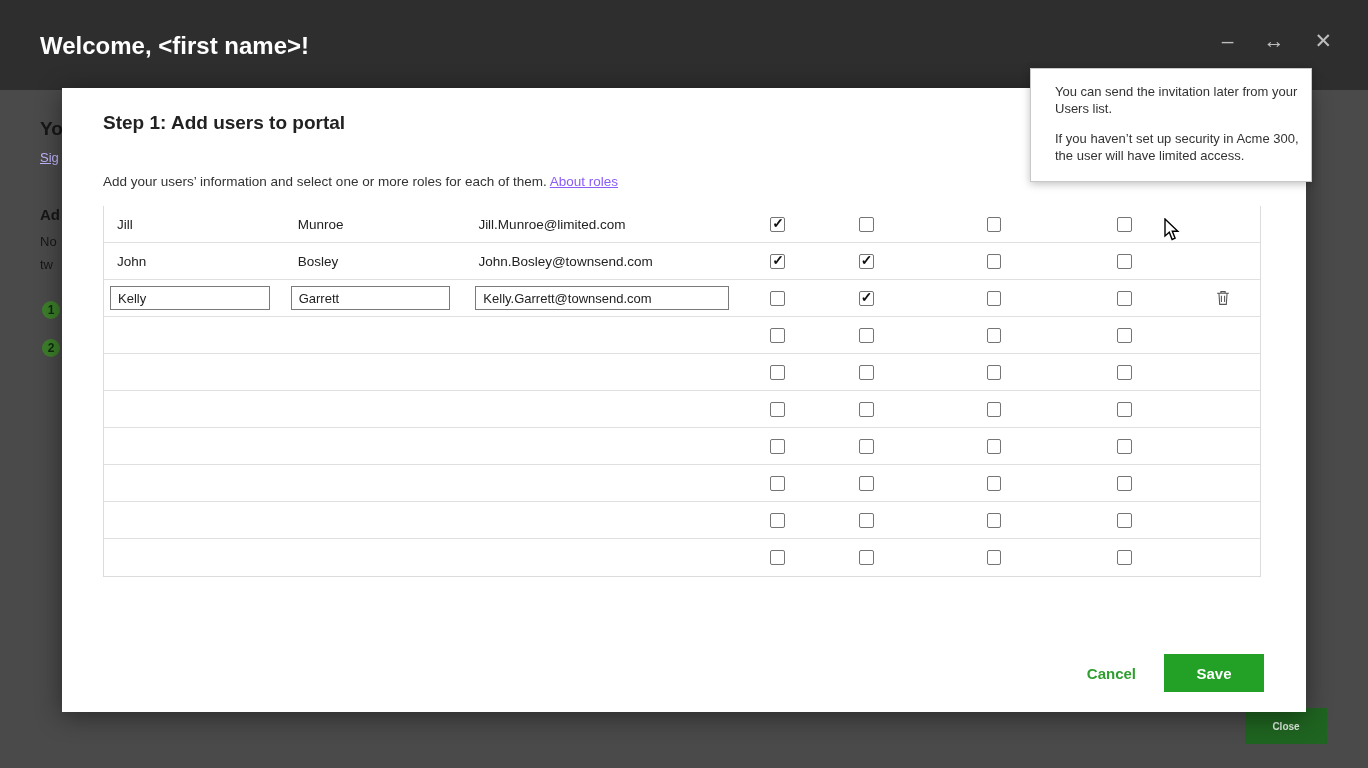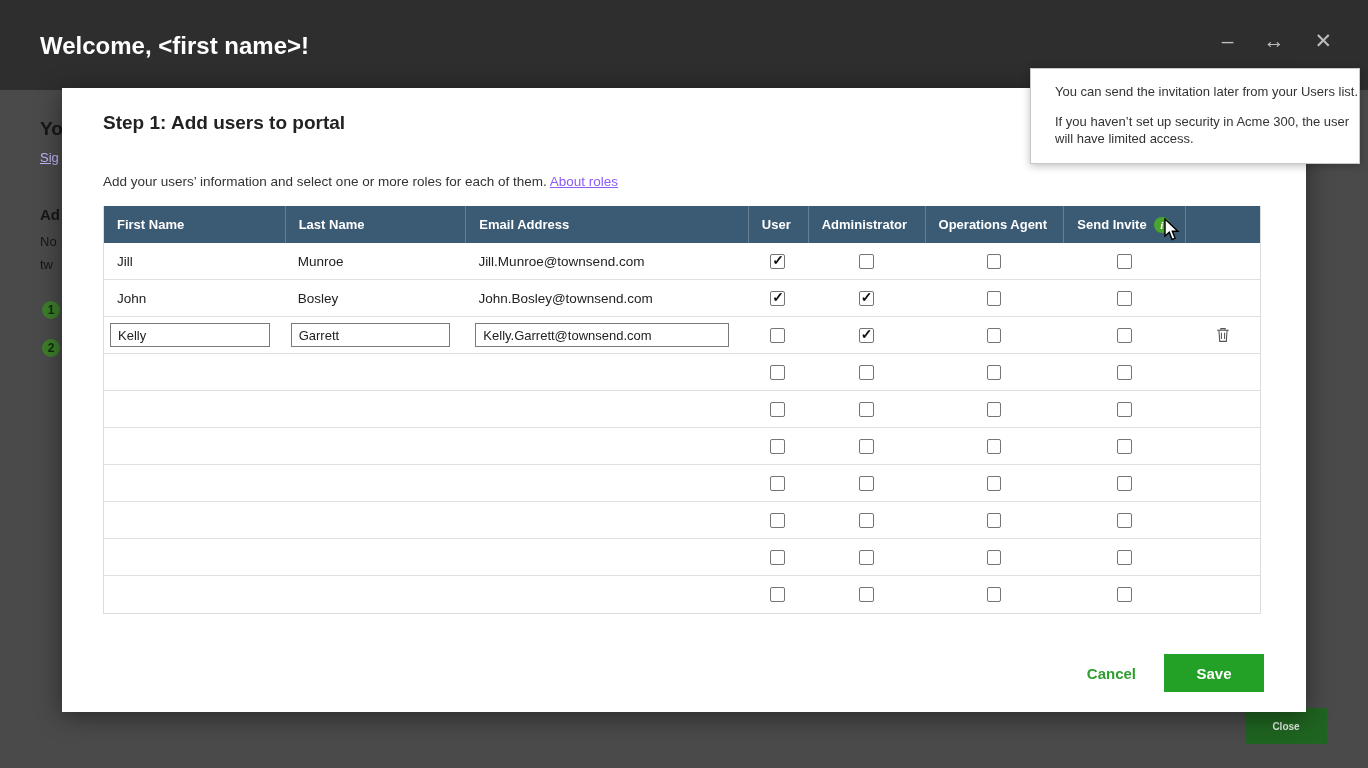--- a/index.html
+++ b/index.html
@@ -57,21 +57,21 @@
   .btn-cancel { color:#2e9e2e; font-size:15px; font-weight:bold; cursor:pointer; }
   .btn-save { background:#23a127; color:#ffffff; font-size:15px; font-weight:bold; width:100px; height:38px;
               display:flex; align-items:center; justify-content:center; cursor:pointer; border:none; }
 
   
   .info-icon { width:16px; height:16px; border-radius:50%; background:#4aa52d; color:#ffffff; font-size:11px;
                font-weight:bold; font-style:italic; display:inline-flex; align-items:center; justify-content:center;
                margin-left:7px; cursor:pointer; font-family:"Liberation Serif", serif; }
 
   
-  .tooltip { position:absolute; left:1030px; top:68px; width:330px; background:#ffffff; border:1px solid #c8c8c8;
+  .tooltip { position:absolute; left:1030px; top:68px; width:282px; background:#ffffff; border:1px solid #c8c8c8;
              box-shadow:0 2px 8px rgba(0,0,0,0.25); z-index:20; padding:14px 0 16px 24px; font-size:13px;
              color:#333333; line-height:1.32; }
   .tooltip p + p { margin-top:13px; }
 
   
   .cursor { position:absolute; left:1163px; top:218px; z-index:30; pointer-events:none; }
 </style>
 </head>
 <body>
 
@@ -95,38 +95,25 @@
 
 <div class="modal">
   <div class="modal-title">Step 1: Add users to portal</div>
   <div class="instruction">
     <span>Add your users’ information and select one or more roles for each of them.</span>
     <a href="#">About roles</a>
   </div>
 
   <div class="tbl">
 
-    <div class="thead">
-      <div class="cell col-first">First Name</div>
-      <div class="cell col-last">Last Name</div>
-      <div class="cell col-email">Email Address</div>
-      <div class="cell col-user">User</div>
-      <div class="cell col-admin">Administrator</div>
-      <div class="cell col-ops">Operations Agent</div>
-      <div class="cell col-invite">
-        <span>Send Invite</span>
-        <span class="info-icon">i</span>
-      </div>
-      <div class="cell col-action"></div>
-    </div>
 
     <div class="trow">
       <div class="cell col-first">Jill</div>
       <div class="cell col-last">Munroe</div>
-      <div class="cell col-email">Jill.Munroe@townsend.com</div>
+      <div class="cell col-email">Jill.Munroe@limited.com</div>
       <div class="cell col-user cbcell">
           <span class="cb checked"></span>
         </div>
       <div class="cell col-admin">
           <div class="cbwrap" style="padding:0 38px;">
             <span class="cb"></span>
           </div>
         </div>
       <div class="cell col-ops">
           <div class="cbwrap" style="padding:0 49px;">

